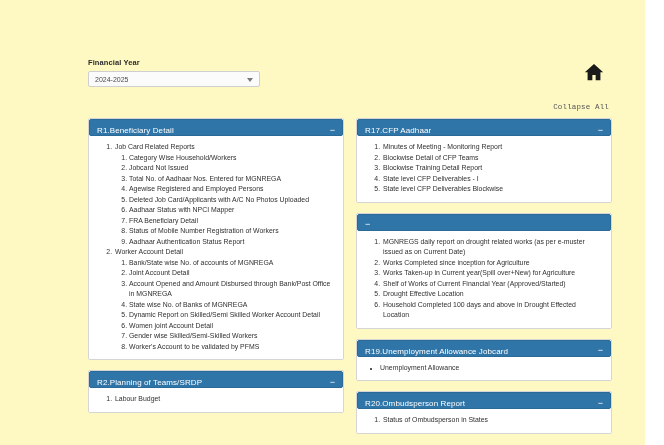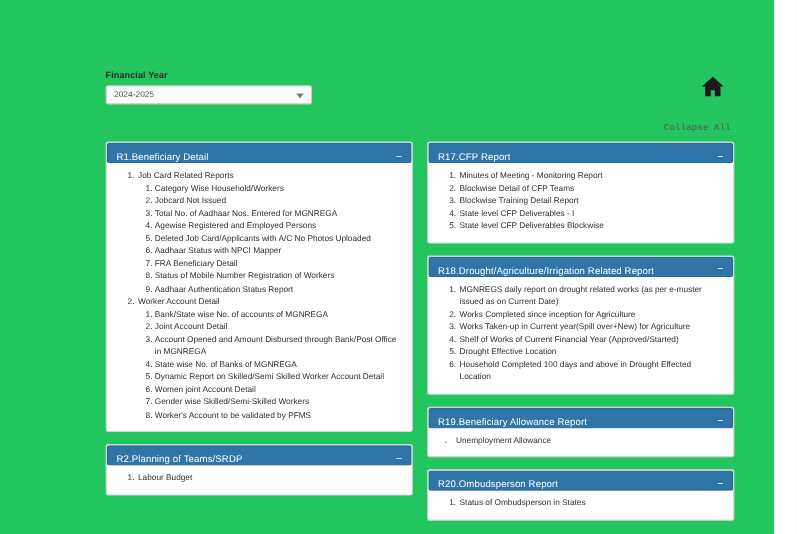--- a/index.html
+++ b/index.html
@@ -12,21 +12,21 @@
     background: #ffffff;
     font-family: "Liberation Sans", sans-serif;
     overflow: hidden;
   }
   .page {
     position: absolute;
     left: 0;
     top: 0;
     width: 645px;
     height: 445px;
-    background: #22c55e;
+    background: #fef9c3;
     overflow: hidden;
   }
   .right-edge {
     position: absolute;
     left: 645px;
     top: 0;
     width: 19px;
     height: 445px;
     background: #ffffff;
   }
@@ -263,54 +263,53 @@
           </ol>
         </div>
       </div>
 
     </div>
 
     <div class="col">
 
       <div class="panel">
         <div class="panel-header">
-          <span class="panel-title">R17.CFP Report</span>
+          <span class="panel-title">R17.CFP Aadhaar</span>
           <span class="panel-toggle">−</span>
         </div>
         <div class="panel-body">
           <ol class="lvl1">
             <li>Minutes of Meeting - Monitoring Report</li>
             <li>Blockwise Detail of CFP Teams</li>
             <li>Blockwise Training Detail Report</li>
             <li>State level CFP Deliverables - I</li>
             <li>State level CFP Deliverables Blockwise</li>
           </ol>
         </div>
       </div>
 
       <div class="panel">
         <div class="panel-header">
-          <span class="panel-title">R18.Drought/Agriculture/Irrigation Related Report</span>
           <span class="panel-toggle">−</span>
         </div>
         <div class="panel-body">
           <ol class="lvl1">
             <li>MGNREGS daily report on drought related works (as per e-muster issued as on Current Date)</li>
             <li>Works Completed since inception for Agriculture</li>
             <li>Works Taken-up in Current year(Spill over+New) for Agriculture</li>
             <li>Shelf of Works of Current Financial Year (Approved/Started)</li>
             <li>Drought Effective Location</li>
             <li>Household Completed 100 days and above in Drought Effected Location</li>
           </ol>
         </div>
       </div>
 
       <div class="panel">
         <div class="panel-header">
-          <span class="panel-title">R19.Beneficiary Allowance Report</span>
+          <span class="panel-title">R19.Unemployment Allowance Jobcard</span>
           <span class="panel-toggle">−</span>
         </div>
         <div class="panel-body">
           <ul class="bullets">
             <li>Unemployment Allowance</li>
           </ul>
         </div>
       </div>
 
       <div class="panel">

